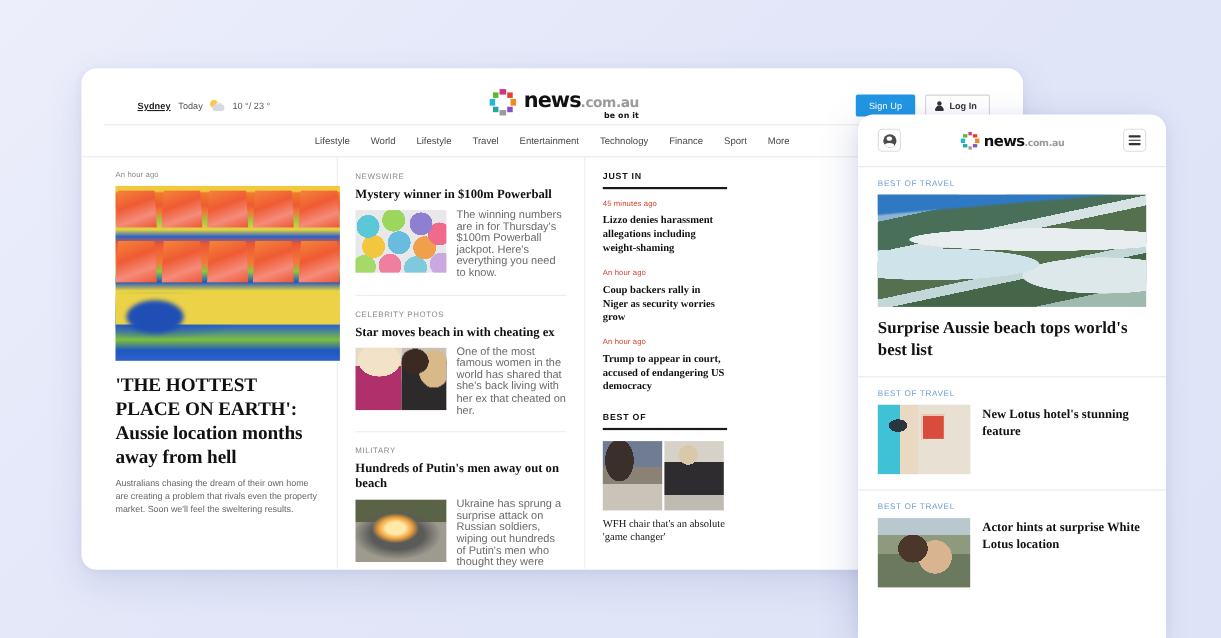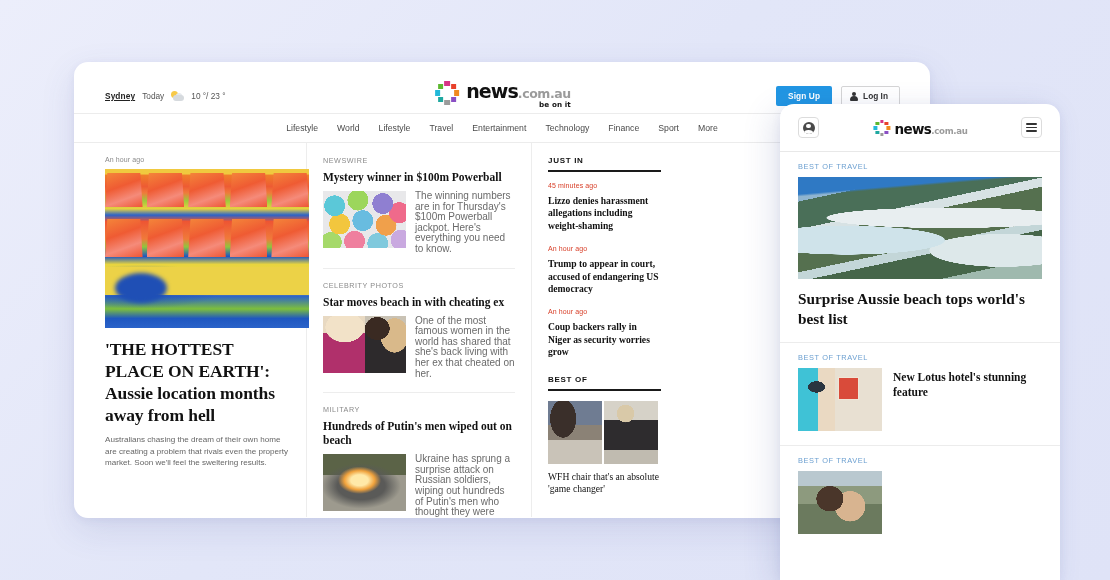--- a/index.html
+++ b/index.html
@@ -22,20 +22,21 @@
     border-radius: 14px;
     box-shadow: 0 12px 34px rgba(70,80,150,0.13), 0 2px 8px rgba(70,80,150,0.07);
     overflow: hidden;
   }
 
   
   .d-topbar {
     height: 52px;
     position: relative;
     border-bottom: 1px solid #ececec;
+    margin-left: 20px;
   }
   .weather {
     position: absolute; left: 31px; top: 29px;
     display: flex; align-items: center; gap: 7px;
     font-size: 8.3px; color: #555;
     white-space: nowrap;
   }
   .weather .city {
     color: #222; font-weight: bold; text-decoration: underline;
     letter-spacing: .1px;
@@ -79,21 +80,21 @@
     font-size: 7.2px; font-weight: bold; color: #111;
     text-align: right; margin-top: -2px; letter-spacing: .1px;
   }
 
   .auth-row {
     position: absolute; right: 30px; top: 24px;
     display: flex; align-items: center; gap: 9px;
   }
   .btn-signup {
     background: #2196e3; color: #fff;
-    font-size: 8.3px; font-weight: bold;
+    font-size: 8.3px; font-weight: normal;
     padding: 5px 12px; border-radius: 2px; border: none;
     cursor: pointer; letter-spacing: .1px;
   }
   .btn-login {
     background: #fff; color: #333;
     font-size: 8.3px; font-weight: bold;
     padding: 4px 11px 4px 8px; border-radius: 2px;
     border: 1px solid #d5d5d5; cursor: pointer;
     display: flex; align-items: center; gap: 5px;
   }
@@ -485,46 +486,46 @@
               </div>
           </div>
           <div class="mid-body">One of the most famous women in the world has shared that she's back living with her ex that cheated on her.</div>
         </div>
       </div>
 
       <div class="mid-sep"></div>
 
       <div>
         <div class="kicker">MILITARY</div>
-        <div class="mid-head">Hundreds of Putin's men wiped out on beach</div>
+        <div class="mid-head">Hundreds of Putin's men away out on beach</div>
         <div class="mid-story">
           <div class="mid-thumb">
               <div class="thumb-blast"></div>
             </div>
           <div class="mid-body">Ukraine has sprung a surprise attack on Russian soldiers, wiping out hundreds of Putin's men who thought they were clear of danger.</div>
         </div>
       </div>
 
     </div>
 
     <div class="col-right">
       <div class="sec-title">JUST IN</div>
       <div class="sec-rule"></div>
 
       <div class="just-item">
         <div class="ts red">45 minutes ago</div>
         <div class="just-head">Lizzo denies harassment allegations including weight-shaming</div>
       </div>
       <div class="just-item">
         <div class="ts red">An hour ago</div>
-        <div class="just-head">Trump to appear in court, accused of endangering US democracy</div>
+        <div class="just-head">Coup backers rally in Niger as security worries grow</div>
       </div>
       <div class="just-item">
         <div class="ts red">An hour ago</div>
-        <div class="just-head">Coup backers rally in Niger as security worries grow</div>
+        <div class="just-head">Trump to appear in court, accused of endangering US democracy</div>
       </div>
 
       <div class="sec-title" style="margin-top:16px;">BEST OF</div>
       <div class="sec-rule"></div>
       <div class="bestof-img">
         <div class="b1"></div>
           <div class="b2"></div>
       </div>
       <div class="bestof-head">WFH chair that's an absolute 'game changer'</div>
     </div>
@@ -582,16 +583,17 @@
     </div>
 
     <div class="m-sep"></div>
 
     <div>
       <div class="m-kicker">BEST OF TRAVEL</div>
       <div class="m-row">
         <div class="m-thumb">
             <div class="thumb-actor"></div>
           </div>
+        <div class="m-rowhead">Actor hints at surprise White Lotus location</div>
       </div>
     </div>
   </div>
 </div>
 
 </body></html>

